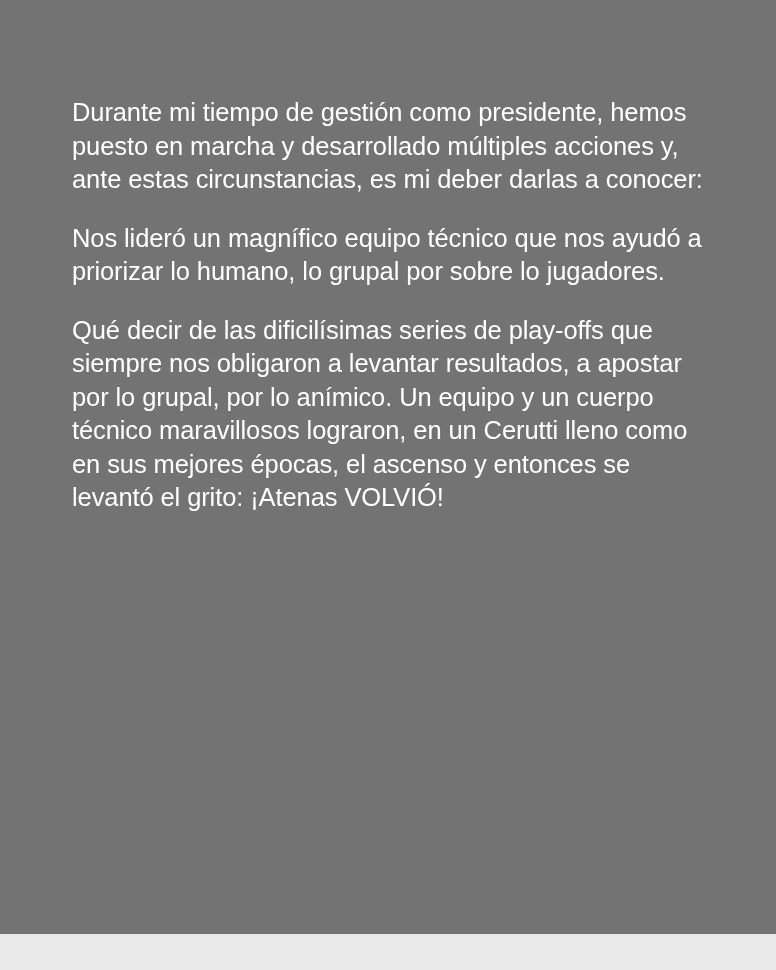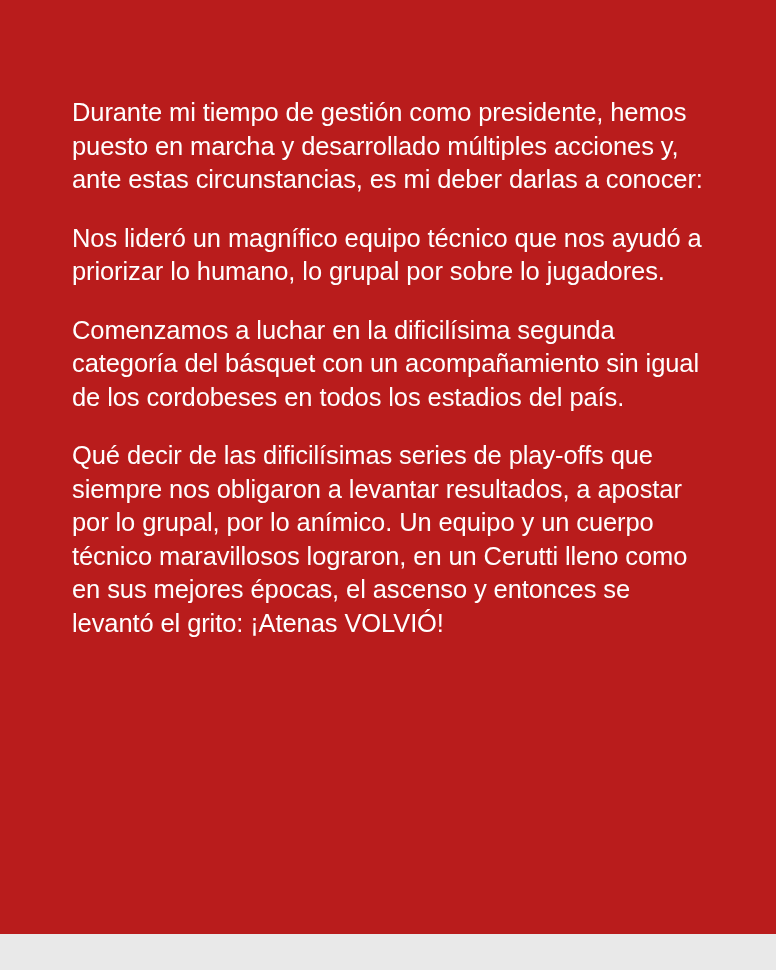--- a/index.html
+++ b/index.html
@@ -12,21 +12,21 @@
     background: #e9e9e9;
     font-family: "Liberation Sans", sans-serif;
     overflow: hidden;
   }
   .statement-card {
     position: absolute;
     left: 0;
     top: 0;
     width: 776px;
     height: 934px;
-    background: #b91c1c;
+    background: #737373;
     box-sizing: border-box;
   }
   .statement-body {
     position: absolute;
     left: 72px;
     top: 96px;
     width: 634px;
   }
   .paragraph {
     color: #ffffff;
@@ -50,17 +50,16 @@
     background: #e9e9e9;
   }
 </style>
 </head>
 <body>
 
 <div class="statement-card">
   <div class="statement-body">
     <p class="paragraph">Durante mi tiempo de gestión como presidente, hemos puesto en marcha y desarrollado múltiples acciones y, ante estas circunstancias, es mi deber darlas a conocer:</p>
     <p class="paragraph">Nos lideró un magnífico equipo técnico que nos ayudó a priorizar lo humano, lo grupal por sobre lo jugadores.</p>
-    <p class="paragraph">Comenzamos a luchar en la dificilísima segunda categoría del básquet con un acompañamiento sin igual de los cordobeses en todos los estadios del país.</p>
     <p class="paragraph">Qué decir de las dificilísimas series de play-offs que siempre nos obligaron a levantar resultados, a apostar por lo grupal, por lo anímico. Un equipo y un cuerpo técnico maravillosos lograron, en un Cerutti lleno como en sus mejores épocas, el ascenso y entonces se levantó el grito: ¡Atenas VOLVIÓ!</p>
   </div>
 </div>
 <div class="footer-strip"></div>
 
 </body></html>

